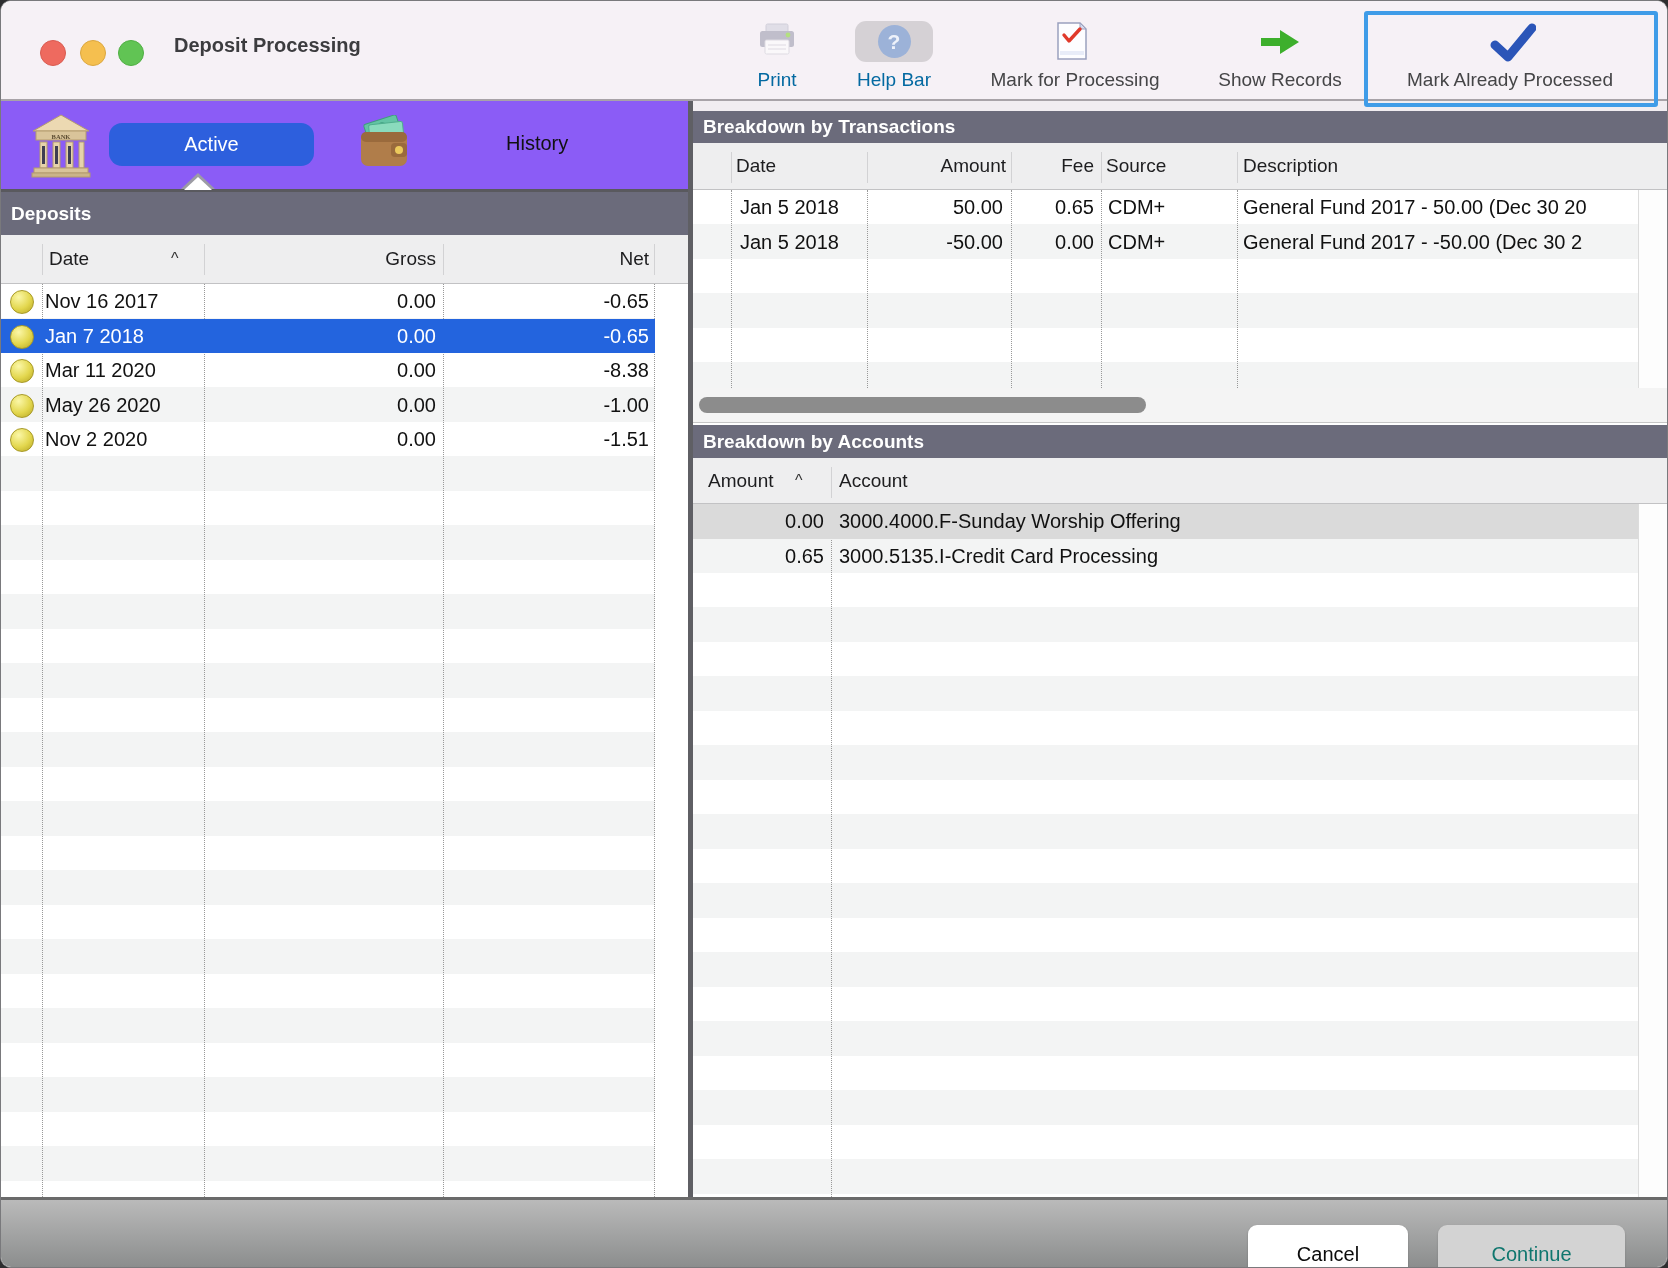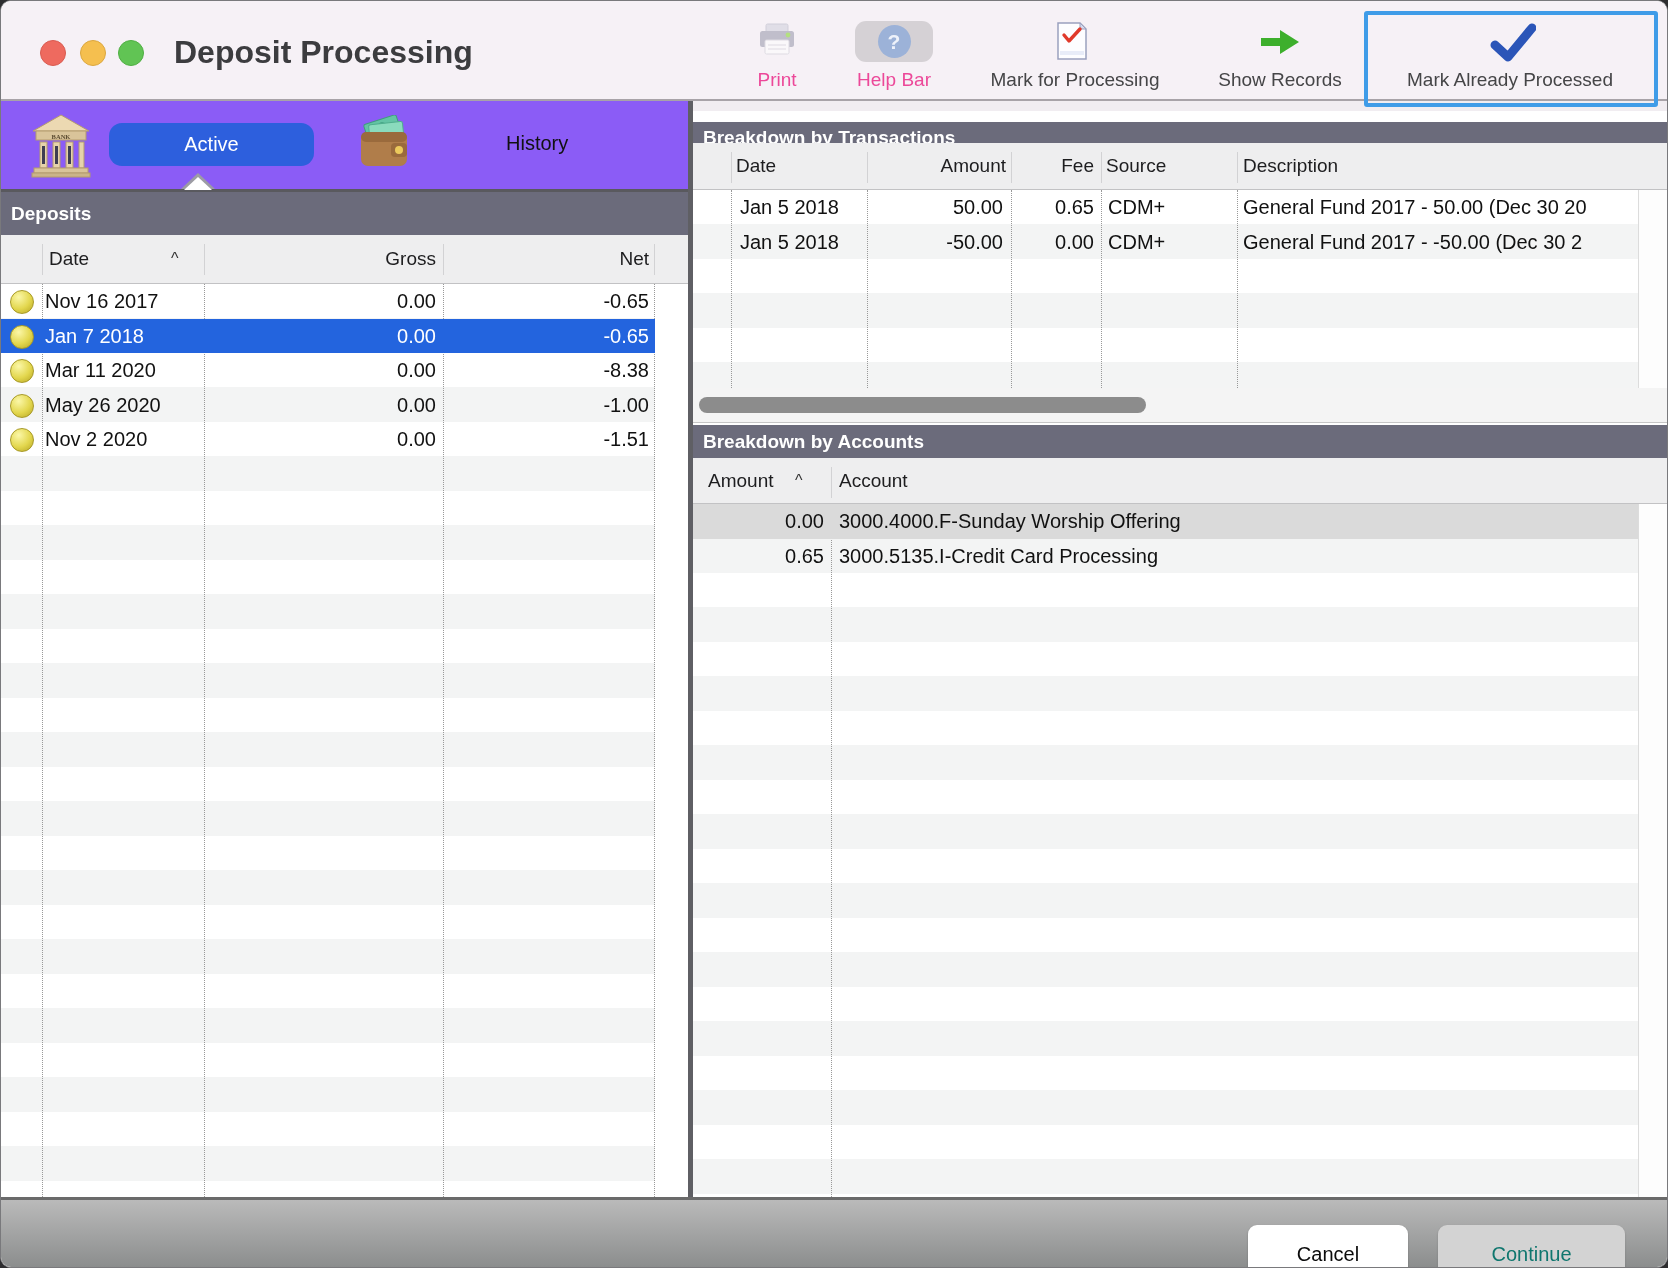--- a/index.html
+++ b/index.html
@@ -7,23 +7,23 @@
           border-radius:11px;overflow:hidden;border:1px solid #79797c;box-sizing:border-box;}
   .abs{position:absolute;box-sizing:border-box;}
 
   
   .toolbar{left:0;top:0;width:1668px;height:98px;background:#f6f1f6;}
   .toolbar-hairline{left:0;top:98px;width:1668px;height:2px;background:#a8a3a8;}
   .light{width:26px;height:26px;border-radius:50%;top:39px;}
   .light.red{left:39px;background:#ee6a5f;border:1px solid #d95b50;}
   .light.yellow{left:79px;background:#f5bf4f;border:1px solid #dca73e;}
   .light.green{left:117px;background:#61c454;border:1px solid #4faf43;}
-  .win-title{left:173px;top:33px;font-size:32px;font-weight:bold;color:#3c3c3f;}
+  .win-title{left:173px;top:33px;font-size:20px;font-weight:bold;color:#3c3c3f;}
   .tb-label{top:68px;transform:translateX(-50%);font-size:19px;color:#454547;white-space:nowrap;}
-  .tb-label.disabled{color:#ec4899;}
+  .tb-label.disabled{color:#0369a1;}
   .tb-icon{transform:translateX(-50%);}
   .helpbtn{width:78px;height:41px;background:#d5d1d5;border-radius:11px;top:20px;
            display:flex;align-items:center;justify-content:center;}
   .helpcircle{width:33px;height:33px;border-radius:50%;background:#9cb2d8;color:#eef2fa;
               font-size:21px;font-weight:bold;display:flex;align-items:center;justify-content:center;}
   .highlight-box{left:1363px;top:10px;width:294px;height:96px;border:4px solid #3f9ce8;border-radius:3px;z-index:40;}
 
   
   .tabbar{left:0;top:100px;width:687px;height:88px;background:#8b5cf6;}
   .active-pill{left:108px;top:22px;width:205px;height:43px;background:#2d5fdd;border-radius:13px;
@@ -52,21 +52,21 @@
   .row .num{text-align:right;}
   .row.sel-blue{background:#2364de;color:#fff;}
   .row.sel-gray{background:#dadada;}
   .sphere{position:absolute;left:9px;top:6px;width:22px;height:22px;border-radius:50%;
           background:radial-gradient(circle at 35% 28%,#fbf7a8,#e3d74e 55%,#b6a522 100%);
           border:1px solid #a89a28;}
   .divider-v{left:687px;top:100px;width:5px;height:1096px;background:#5f5f64;}
 
   
   .rp-strip{left:692px;top:100px;width:976px;height:10px;background:#f1edf1;}
-  .tx-bar{left:692px;top:110px;width:976px;height:32px;margin-top:11px;}
+  .tx-bar{left:692px;top:110px;width:976px;height:32px;}
   .tx-header{left:692px;top:142px;width:976px;height:47px;}
   .tx-body{left:692px;top:189px;width:976px;height:198px;background:#fff;}
   .hscroll{left:692px;top:387px;width:976px;height:34px;background:#f4f4f4;}
   .hthumb{position:absolute;left:6px;top:9px;width:447px;height:16px;border-radius:8px;background:#8c8c8c;}
   .tx-bottom{left:692px;top:421px;width:976px;height:1px;background:#c6c6c6;}
   .ac-bar{left:692px;top:424px;width:976px;height:33px;}
   .ac-header{left:692px;top:457px;width:976px;height:46px;}
   .ac-body{left:692px;top:503px;width:976px;height:693px;background:#fff;}
   .vtrack{background:#fdfdfd;border-left:1px solid #dcdcdc;}
 

